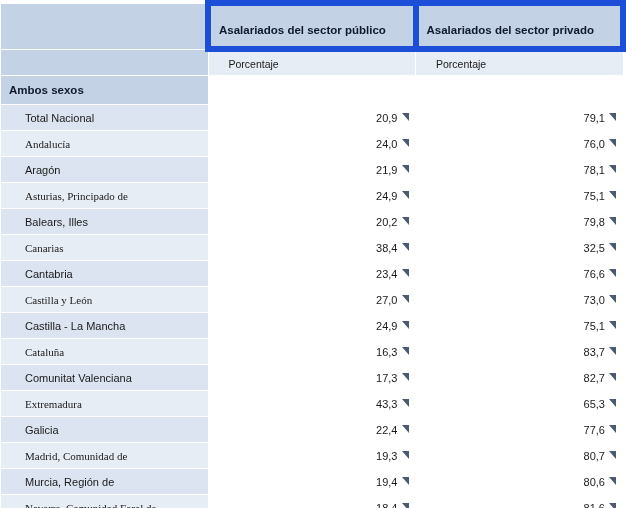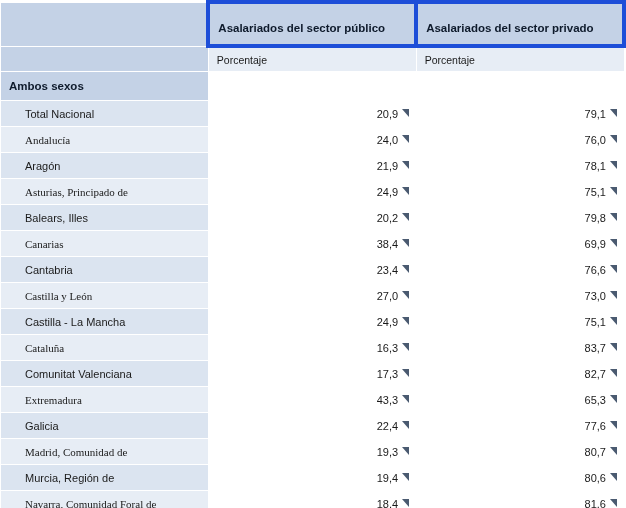--- a/index.html
+++ b/index.html
@@ -25,21 +25,21 @@
 
   
   th.hdr-corner {
     background: #c4d2e6;
     border: 1px solid #ffffff;
     height: 24px;
     padding: 0;
   }
   th.hdr-title {
     background: #c4d2e6;
-    border: 4px solid #1d4ed8;
+    border: 6px solid #1d4ed8;
     text-align: left;
     vertical-align: middle;
     font-size: 11.5px;
     font-weight: bold;
     color: #0e1a2b;
     padding: 12px 6px 4px 8px;
     height: 24px;
   }
   td.sub-corner {
     background: #c4d2e6;
@@ -48,21 +48,21 @@
     padding: 0;
   }
   td.sub-cell {
     background: #e7edf5;
     border: 1px solid #ffffff;
     text-align: left;
     vertical-align: middle;
     font-size: 10.5px;
     font-weight: normal;
     color: #1a1a1a;
-    padding: 2px 6px 2px 8px;
+    padding: 2px 6px 2px 20px;
     height: 19px;
   }
   td.sub-cell.period {
     font-size: 9.5px;
     color: #3c3c3c;
     height: 17px;
   }
 
   
   td.group-label {
@@ -167,21 +167,21 @@
       <td class="value"><span>75,1</span><span class="flag"></span></td>
     </tr>
     <tr>
       <td class="row-label">Balears, Illes</td>
       <td class="value"><span>20,2</span><span class="flag"></span></td>
       <td class="value"><span>79,8</span><span class="flag"></span></td>
     </tr>
     <tr>
       <td class="row-label alt">Canarias</td>
       <td class="value"><span>38,4</span><span class="flag"></span></td>
-      <td class="value"><span>69,9</span><span class="flag"></span></td>
+      <td class="value"><span>32,5</span><span class="flag"></span></td>
     </tr>
     <tr>
       <td class="row-label">Cantabria</td>
       <td class="value"><span>23,4</span><span class="flag"></span></td>
       <td class="value"><span>76,6</span><span class="flag"></span></td>
     </tr>
     <tr>
       <td class="row-label alt">Castilla y León</td>
       <td class="value"><span>27,0</span><span class="flag"></span></td>
       <td class="value"><span>73,0</span><span class="flag"></span></td>

